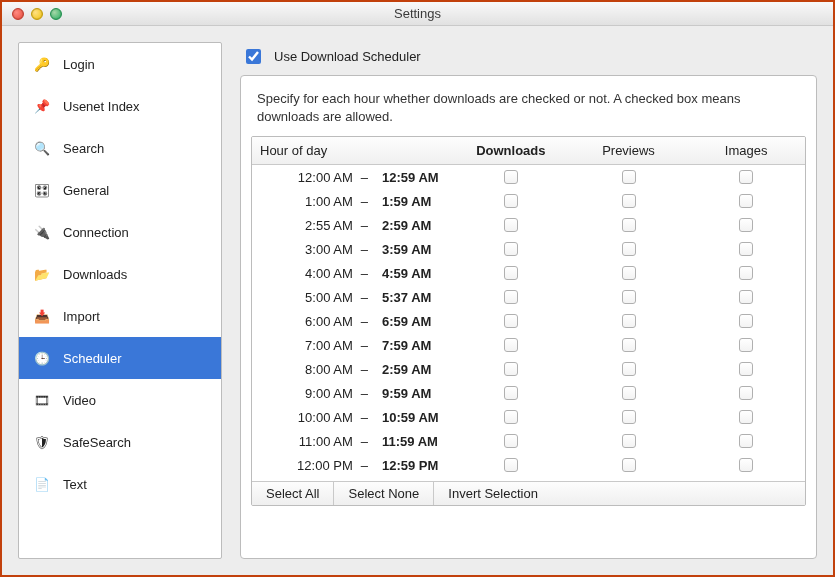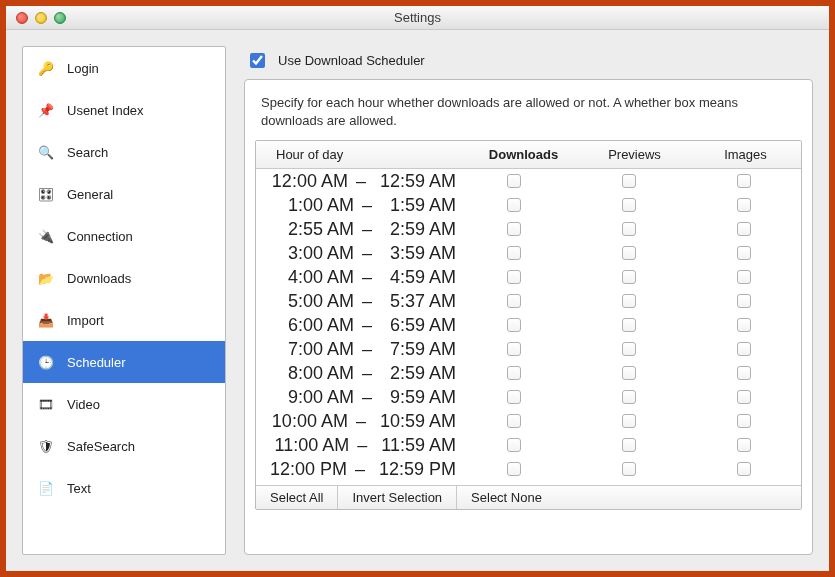--- a/index.html
+++ b/index.html
@@ -7,21 +7,21 @@
     margin: 0;
     font-family: "Lucida Grande", "Helvetica Neue", Arial, sans-serif;
     font-size: 13px;
     background: #ededed;
     color: #222;
   }
   .window {
     width: 835px;
     height: 577px;
     background: #ededed;
-    border: 6px solid #c2410c;
+    border: 2px solid #c2410c;
     position: relative;
     display: flex;
     flex-direction: column;
   }
   .titlebar {
     height: 24px;
     background: linear-gradient(#f9f9f9,#e1e1e1);
     border-bottom: 1px solid #c9c9c9;
     display: flex;
     align-items: center;
@@ -114,21 +114,21 @@
     display: flex;
     flex-direction: column;
     height: 370px;
   }
   .thead {
     display: flex;
     background: linear-gradient(#fdfdfd,#f0f0f0);
     border-bottom: 1px solid #c9c9c9;
     font-weight: 400;
   }
-  .thead .col-hour { font-weight: 400; padding:6px 8px;margin-left:12px;}
+  .thead .col-hour { font-weight: 400; padding:6px 8px;}
   .thead .col { text-align:center; padding:6px 4px;}
   .thead .col.bold { font-weight: bold; }
   .col-hour { flex: 0 0 200px; }
   .col { flex: 1; }
   .tscroll {
     overflow-y: auto;
     flex: 1;
     position: relative;
   }
   .trow {
@@ -136,26 +136,26 @@
     align-items: center;
     height: 24px;
     padding: 0;
   }
   .hour-cell {
     flex: 0 0 200px;
     display: flex;
     justify-content: flex-end;
     gap: 4px;
     padding-right: 0;
-    font-size: 18px;
+    font-size: 13px;
     color: #222;
   }
   .hour-cell .h-start { min-width:74px; text-align:right;}
   .hour-cell .h-sep { padding: 0 4px;}
-  .hour-cell .h-end { min-width: 76px; text-align:right; padding-left:6px;}
+  .hour-cell .h-end { min-width: 76px; text-align:left; padding-left:6px;font-weight:bold;}
   .ck-cell { flex:1; display:flex; justify-content:center;}
   .ck {
     width: 14px; height:14px;
     border:1px solid #b0b0b0;
     border-radius: 3px;
     background: linear-gradient(#fff,#f3f3f3);
   }
   .footer-buttons {
     display: flex;
     border-top: 1px solid #c9c9c9;
@@ -237,21 +237,21 @@
       </div>
 
     <div class="content">
 
       <div class="use-row">
         <input type="checkbox" class="mac-check" id="useck" checked="" style="">
         <label for="useck">Use Download Scheduler</label>
       </div>
 
       <div class="panel">
-        <div class="desc">Specify for each hour whether downloads are allowed or not. A whether box means downloads are allowed.</div>
+        <div class="desc">Specify for each hour whether downloads are checked or not. A checked box means downloads are allowed.</div>
 
         <div class="table-wrap">
           <div class="thead">
             <div class="col-hour" style="padding:6px 8px;">Hour of day</div>
             <div class="col bold">Downloads</div>
             <div class="col">Previews</div>
             <div class="col">Images</div>
           </div>
           <div class="tscroll" id="tbody">
               <div class="trow">
@@ -459,22 +459,22 @@
                   <div class="ck"></div>
                 </div>
                 <div class="ck-cell">
                   <div class="ck"></div>
                 </div>
               </div>
               <div class="trow"></div>
             </div>
           <div class="footer-buttons">
             <div class="fbtn">Select All</div>
+            <div class="fbtn">Select None</div>
             <div class="fbtn">Invert Selection</div>
-            <div class="fbtn">Select None</div>
           </div>
         </div>
 
       </div>
     </div>
 
   </div>
 </div>
 
 </body></html>

